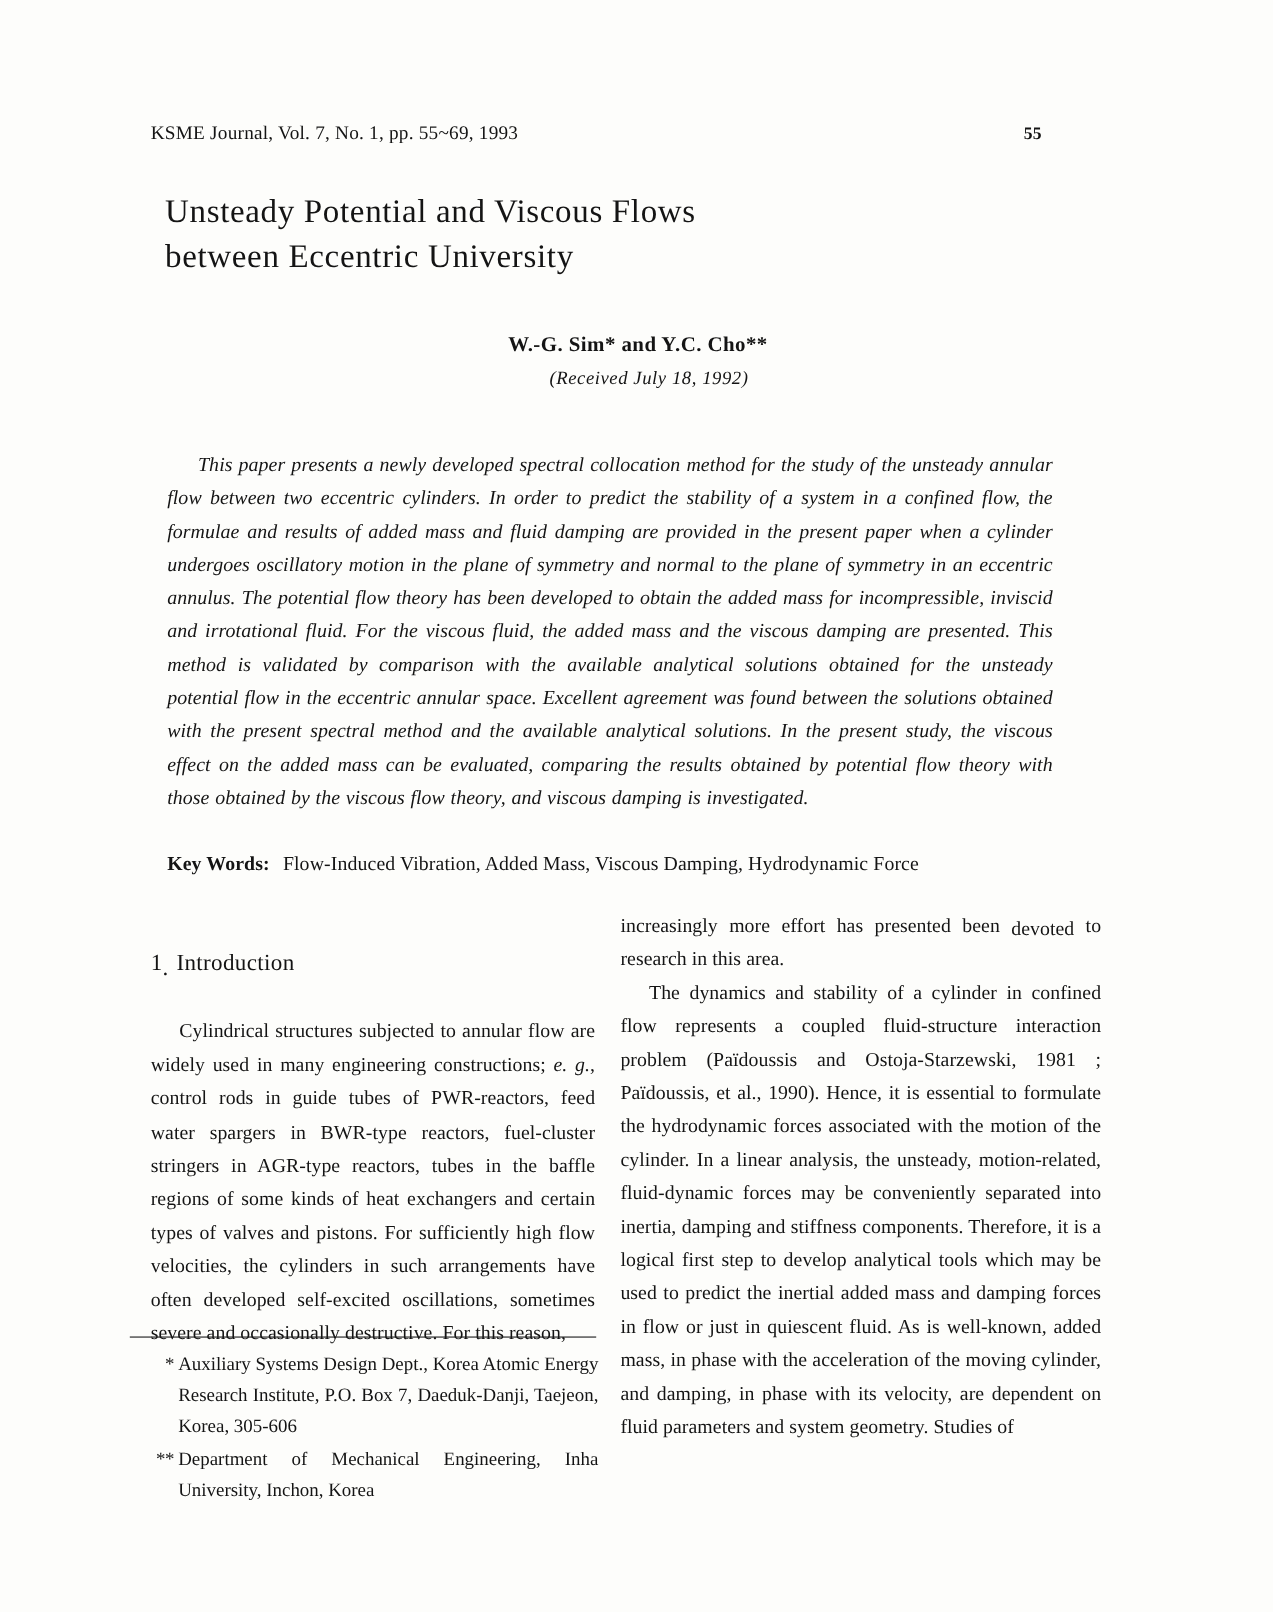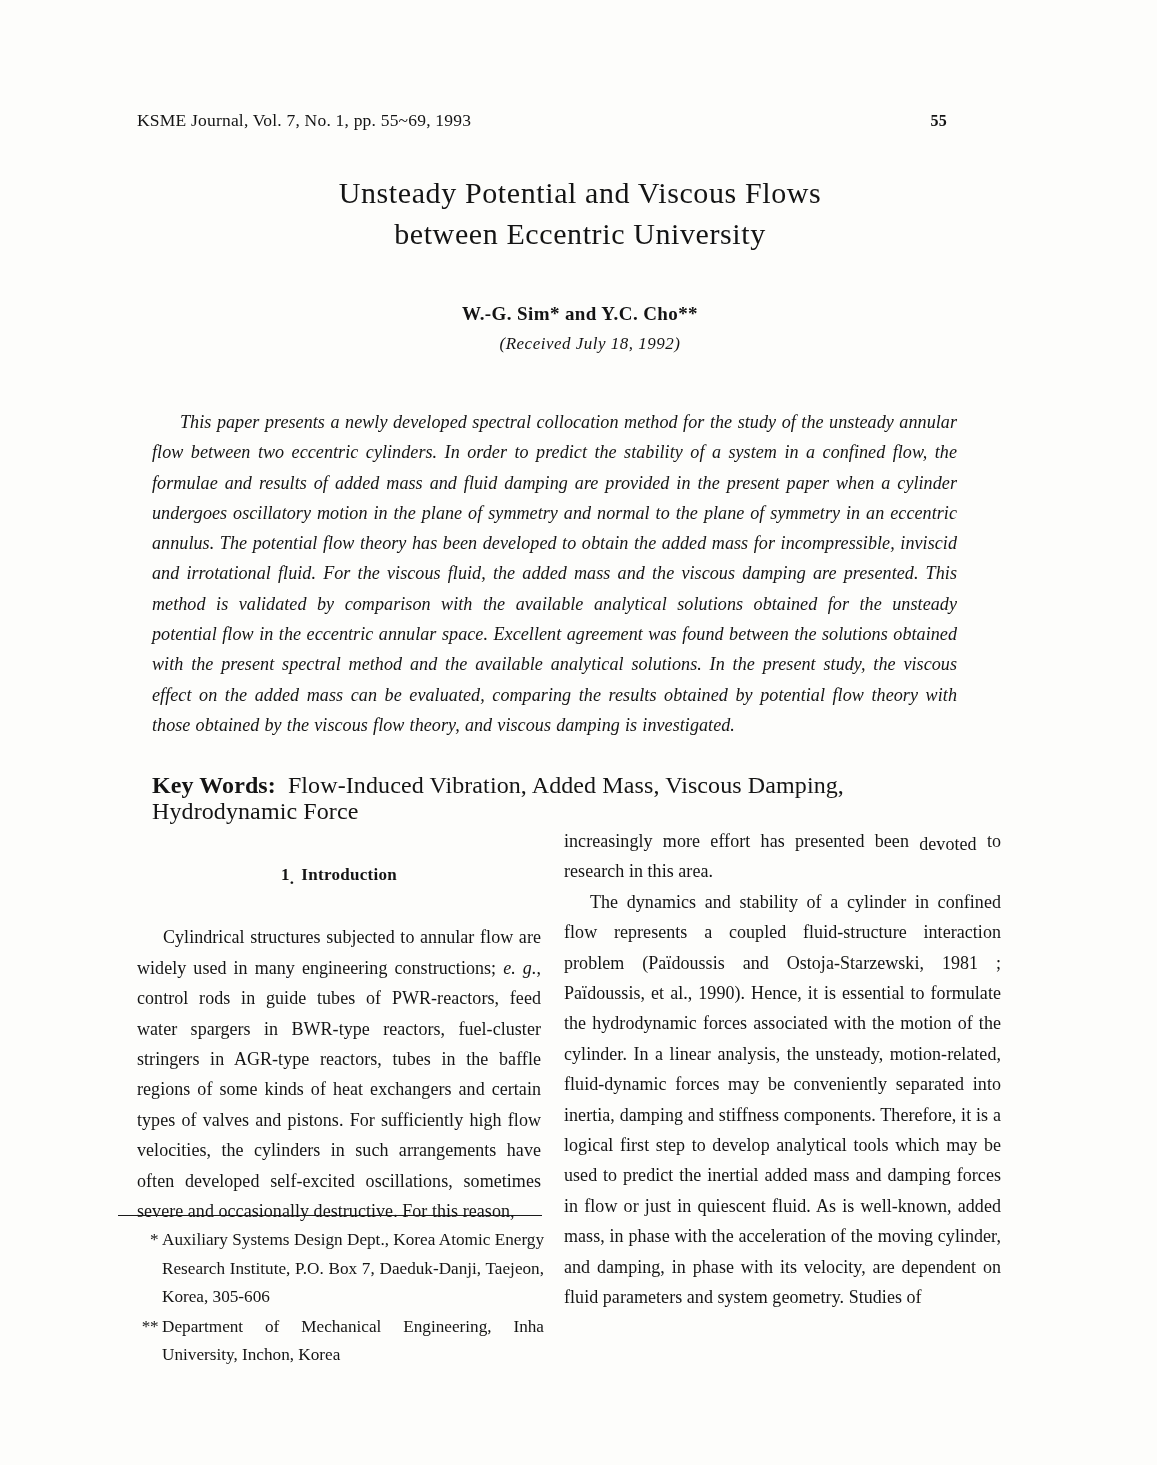--- a/index.html
+++ b/index.html
@@ -35,21 +35,20 @@
     font-weight: bold;
     font-size: 16px;
   }
 
   
   .title {
     position: absolute;
     left: 150px;
     top: 152px;
     width: 860px;
-    text-align: center;
     font-size: 30px;
     line-height: 41px;
     letter-spacing: 0.6px;
     font-weight: normal;
   }
   .title-line { display: block; }
 
   
   .authors {
     position: absolute;
@@ -86,21 +85,21 @@
     word-spacing: 0.6px;
     font-style: italic;
   }
 
   
   .keywords {
     position: absolute;
     left: 152px;
     top: 772px;
     width: 830px;
-    font-size: 24px;
+    font-size: 18px;
     line-height: 26px;
     letter-spacing: 0.1px;
   }
   .keywords .kw-label {
     font-weight: bold;
     margin-right: 12px;
   }
 
   
   .col {
@@ -114,23 +113,22 @@
     top: 860px;
     width: 404px;
   }
   .col-right {
     left: 564px;
     top: 826px;
     width: 437px;
   }
 
   .section-heading {
-    text-align: center;
-    font-size: 17px;
-    font-weight: bold;
+    font-size: 21px;
+    font-weight: normal;
     letter-spacing: 0.3px;
     margin: 0 0 32px 0;
   }
   .section-heading .secnum {
     position: relative;
     top: 0;
   }
   .section-heading .secdot {
     position: relative;
     top: 4px;

